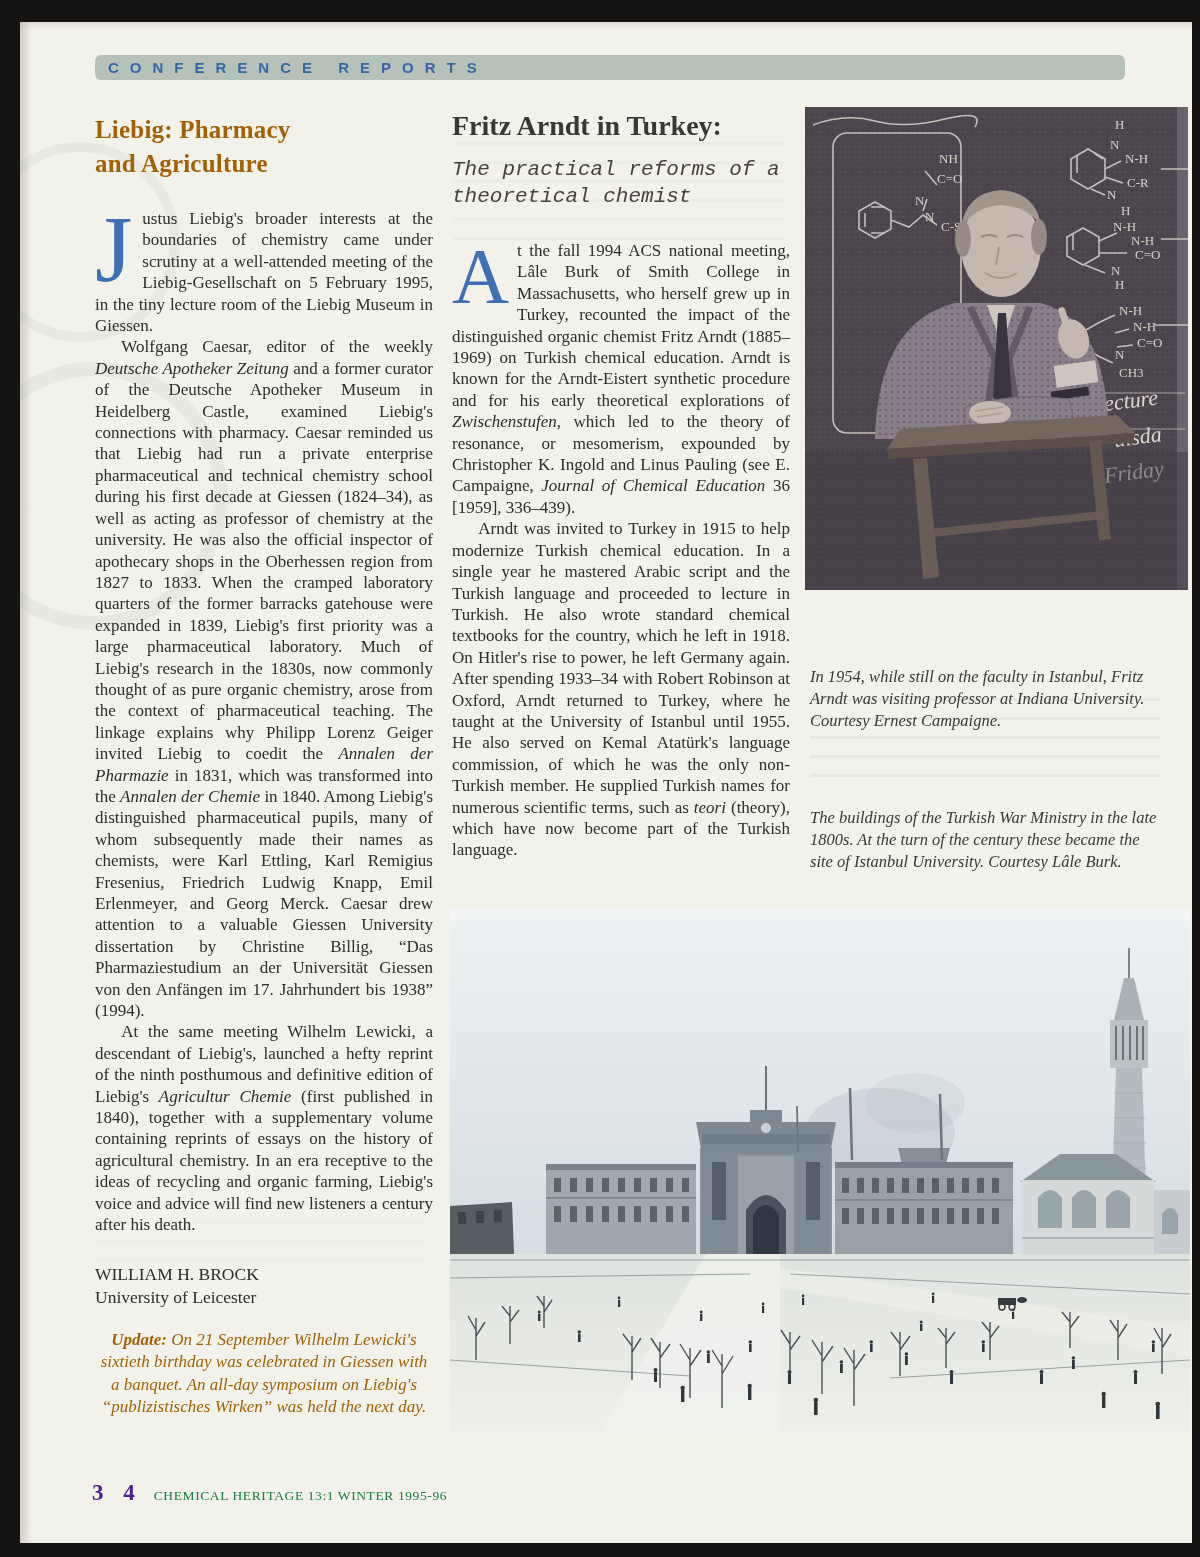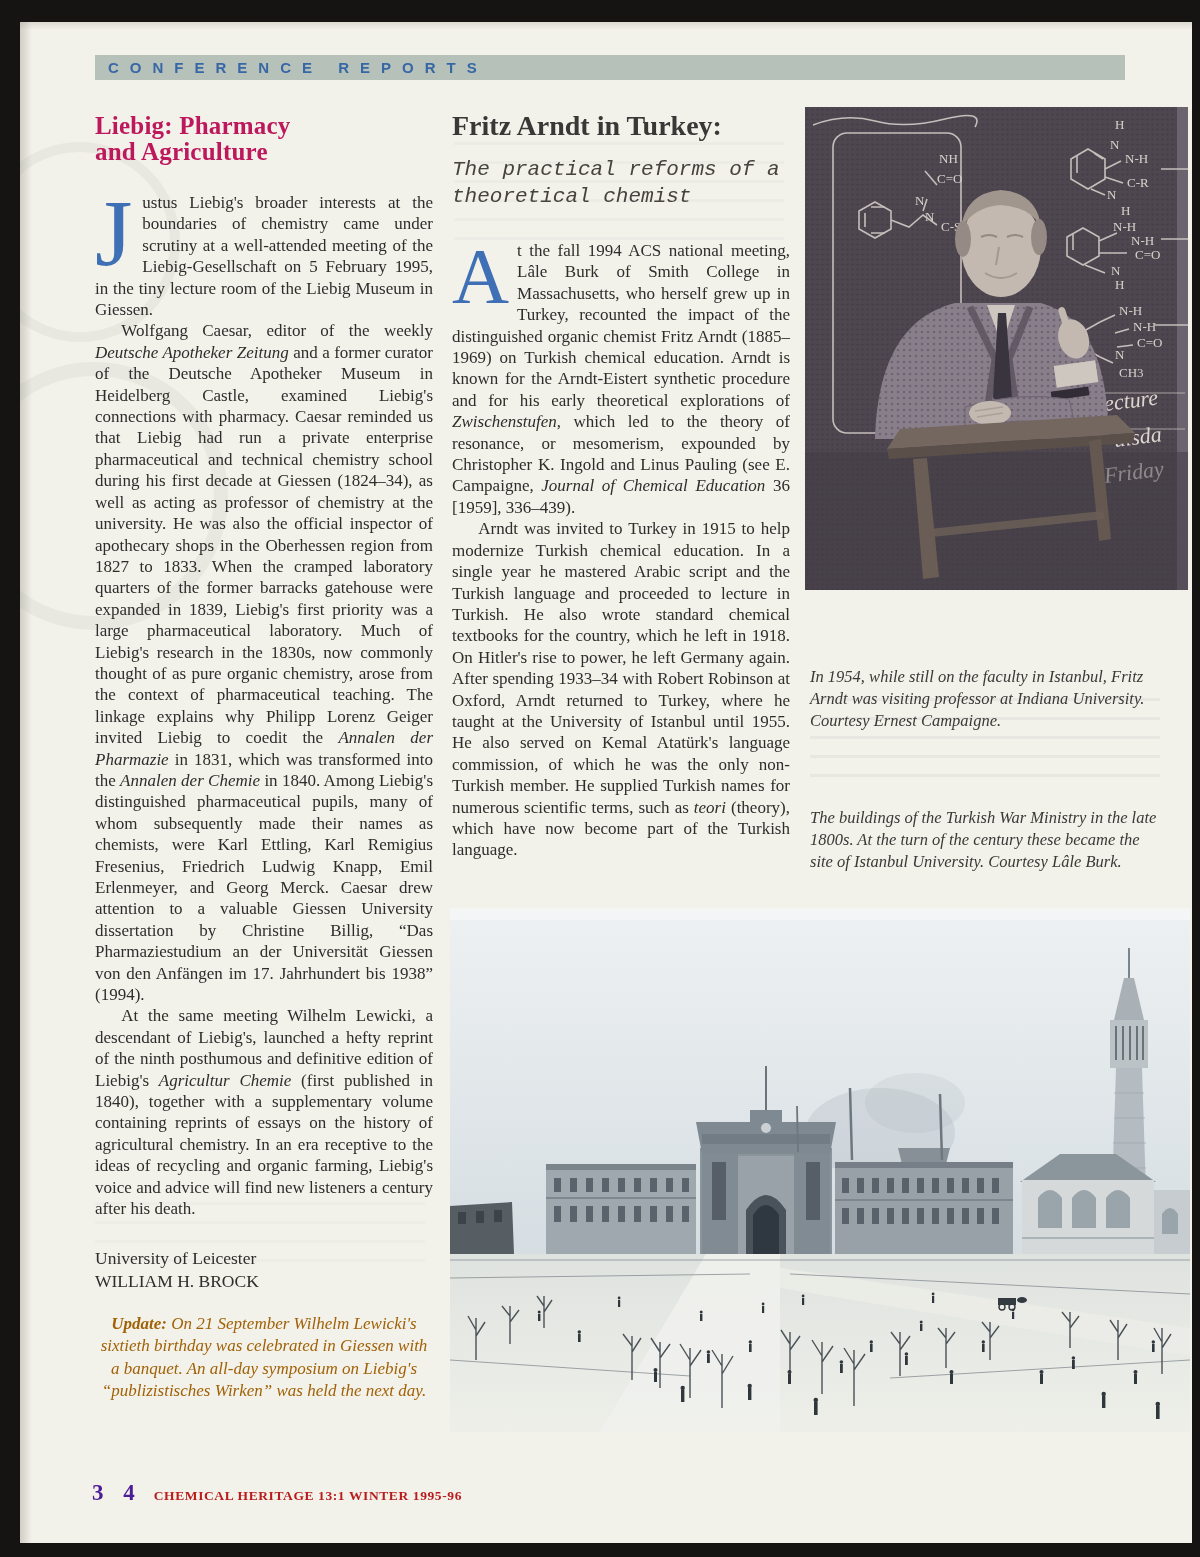--- a/index.html
+++ b/index.html
@@ -1,28 +1,28 @@
 <!DOCTYPE html>
 <html lang="en"><head>
 <meta charset="utf-8">
 <style>
   html,body{margin:0;padding:0;}
   body{width:1200px;height:1557px;position:relative;background:#151413;font-family:"Liberation Serif",serif;overflow:hidden;}
   .page{position:absolute;left:20px;top:22px;width:1172px;height:1521px;background:#f2f1ea;overflow:hidden;}
   .page::before{content:"";position:absolute;left:0;top:0;bottom:0;width:12px;background:linear-gradient(90deg,rgba(120,115,100,.28),rgba(120,115,100,0));pointer-events:none;}
   .page::after{content:"";position:absolute;left:0;top:0;right:0;height:8px;background:linear-gradient(180deg,rgba(140,135,120,.22),rgba(140,135,120,0));pointer-events:none;}
 
-  .kicker{position:absolute;left:75px;top:33px;width:1030px;height:25px;background:#b6c1ba;}
+  .kicker{position:absolute;left:75px;top:33px;width:1030px;height:25px;background:#b6c1ba;border-radius:6px;}
   .kicker-label{font-family:"Liberation Sans",sans-serif;font-weight:bold;font-size:15px;letter-spacing:11px;color:#3867a6;line-height:25px;padding-left:13px;white-space:nowrap;}
 
   .col{position:absolute;width:338px;}
   .col1{left:75px;top:91px;height:1360px;}
   .col2{left:432px;top:91px;height:800px;}
 
-  .title1{font-size:25px;line-height:26px;font-weight:bold;color:#be185d;letter-spacing:.2px;margin:0 0 27px 0;white-space:pre-line;}
+  .title1{font-size:25px;line-height:34px;font-weight:bold;color:#a16207;letter-spacing:.2px;margin:0 0 27px 0;white-space:pre-line;}
   .title2{font-size:28px;line-height:26px;font-weight:bold;color:#3a3836;margin:0 0 17px 0;}
   .subtitle{font-size:21px;line-height:27px;font-style:italic;font-weight:normal;color:#46433f;margin:0 0 30px 0;white-space:pre-line;font-family:Liberation Mono, monospace;}
 
   .body{font-size:17px;line-height:21.4px;color:#2e2d2b;text-align:justify;margin:0;}
   .body.indent{text-indent:1.55em;}
   .it{font-style:italic;}
   .bd{font-weight:bold;}
 
   .dropcap{float:left;color:#3f6fb4;font-weight:normal;}
   .dropcap.j{font-size:96px;line-height:78px;height:80px;margin:3px 10px 2px 0;}
@@ -35,21 +35,21 @@
   .photo1{left:785px;top:85px;width:383px;height:483px;}
   .photo2{left:430px;top:886px;width:740px;height:524px;}
   .photo svg{display:block;width:100%;height:100%;}
 
   .caption{position:absolute;width:352px;font-style:italic;font-size:16.5px;line-height:22px;color:#3a3937;}
   .cap1{left:790px;top:600px;margin-top:44px;}
   .cap2{left:790px;top:768px;}
 
   .footer{position:absolute;left:72px;top:1458px;white-space:nowrap;}
   .pageno{font-size:23px;font-weight:bold;color:#4c1d95;letter-spacing:7px;}
-  .issue{font-size:13.5px;font-weight:bold;color:#b91c1c;letter-spacing:.6px;margin-left:12px;}
+  .issue{font-size:13.5px;font-weight:normal;color:#15803d;letter-spacing:.6px;margin-left:12px;}
 
   .ghost{position:absolute;background:repeating-linear-gradient(180deg,rgba(110,120,135,.08) 0 3px,rgba(0,0,0,0) 3px 19px);filter:blur(.7px);pointer-events:none;}
   .ghost-ring{position:absolute;border:10px solid rgba(150,160,150,.10);border-radius:50%;pointer-events:none;}
 
   svg text{font-family:"Liberation Serif",serif;}
   .chalk-t{fill:#e2dcd4;font-size:13px;}
   .chalk-s{fill:#e9e2d8;font-size:22px;font-style:italic;}
 </style>
 </head>
 <body>
@@ -66,22 +66,22 @@
     <div class="kicker-label">CONFERENCE REPORTS</div>
   </div>
 
   <div class="col col1">
     <h1 class="title1">Liebig: Pharmacy
 and Agriculture</h1>
     <p class="body"><span class="dropcap j">J</span><span><span>ustus Liebig's broader interests at the boundaries of chemistry came under scrutiny at a well-attended meeting of the Liebig-Gesellschaft on 5 February 1995, in the tiny lecture room of the Liebig Museum in Giessen.</span></span></p>
     <p class="body indent"><span>Wolfgang Caesar, editor of the weekly </span><span class="it">Deutsche Apotheker Zeitung</span><span> and a former curator of the Deutsche Apotheker Museum in Heidelberg Castle, examined Liebig's connections with pharmacy. Caesar reminded us that Liebig had run a private enterprise pharmaceutical and technical chemistry school during his first decade at Giessen (1824–34), as well as acting as professor of chemistry at the university. He was also the official inspector of apothecary shops in the Oberhessen region from 1827 to 1833. When the cramped laboratory quarters of the former barracks gatehouse were expanded in 1839, Liebig's first priority was a large pharmaceutical laboratory. Much of Liebig's research in the 1830s, now commonly thought of as pure organic chemistry, arose from the context of pharmaceutical teaching. The linkage explains why Philipp Lorenz Geiger invited Liebig to coedit the </span><span class="it">Annalen der Pharmazie</span><span> in 1831, which was transformed into the </span><span class="it">Annalen der Chemie</span><span> in 1840. Among Liebig's distinguished pharmaceutical pupils, many of whom subsequently made their names as chemists, were Karl Ettling, Karl Remigius Fresenius, Friedrich Ludwig Knapp, Emil Erlenmeyer, and Georg Merck. Caesar drew attention to a valuable Giessen University dissertation by Christine Billig, “Das Pharmaziestudium an der Universität Giessen von den Anfängen im 17. Jahrhundert bis 1938” (1994).</span></p>
     <p class="body indent"><span>At the same meeting Wilhelm Lewicki, a descendant of Liebig's, launched a hefty reprint of the ninth posthumous and definitive edition of Liebig's </span><span class="it">Agricultur Chemie</span><span> (first published in 1840), together with a supplementary volume containing reprints of essays on the history of agricultural chemistry. In an era receptive to the ideas of recycling and organic farming, Liebig's voice and advice will find new listeners a century after his death.</span></p>
     <div class="byline">
+      <div>WILLIAM H. BROCK</div>
       <div>University of Leicester</div>
-      <div>WILLIAM H. BROCK</div>
     </div>
     <p class="body update"><span class="it bd">Update:</span><span class="it"> On 21 September Wilhelm Lewicki's sixtieth birthday was celebrated in Giessen with a banquet. An all-day symposium on Liebig's “publizistisches Wirken” was held the next day.</span></p>
   </div>
 
   <div class="col col2">
     <h2 class="title2">Fritz Arndt in Turkey:</h2>
     <h3 class="subtitle">The practical reforms of a
 theoretical chemist</h3>
     <p class="body"><span class="dropcap a">A</span><span><span>t the fall 1994 ACS national meeting, Lâle Burk of Smith College in Massachusetts, who herself grew up in Turkey, recounted the impact of the distinguished organic chemist Fritz Arndt (1885–1969) on Turkish chemical education. Arndt is known for the Arndt-Eistert synthetic procedure and for his early theoretical explorations of </span><span class="it">Zwischenstufen</span><span>, which led to the theory of resonance, or mesomerism, expounded by Christopher K. Ingold and Linus Pauling (see E. Campaigne, </span><span class="it">Journal of Chemical Education</span><span> 36 [1959], 336–439).</span></span></p>
     <p class="body indent"><span>Arndt was invited to Turkey in 1915 to help modernize Turkish chemical education. In a single year he mastered Arabic script and the Turkish language and proceeded to lecture in Turkish. He also wrote standard chemical textbooks for the country, which he left in 1918. On Hitler's rise to power, he left Germany again. After spending 1933–34 with Robert Robinson at Oxford, Arndt returned to Turkey, where he taught at the University of Istanbul until 1955. He also served on Kemal Atatürk's language commission, of which he was the only non-Turkish member. He supplied Turkish names for numerous scientific terms, such as </span><span class="it">teori</span><span> (theory), which have now become part of the Turkish language.</span></p>

